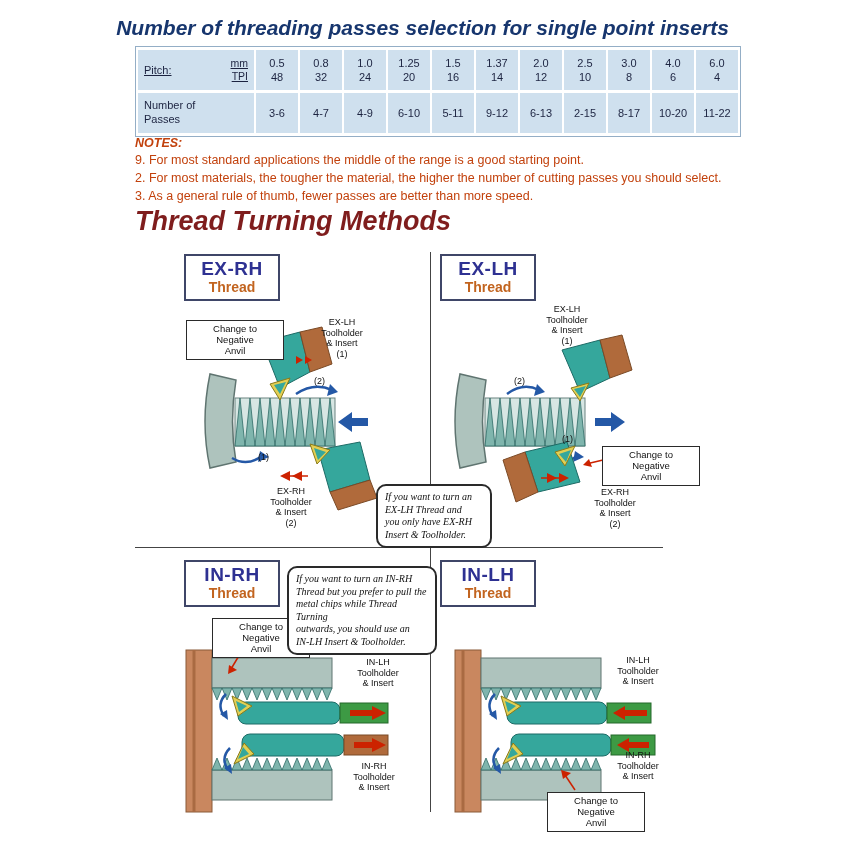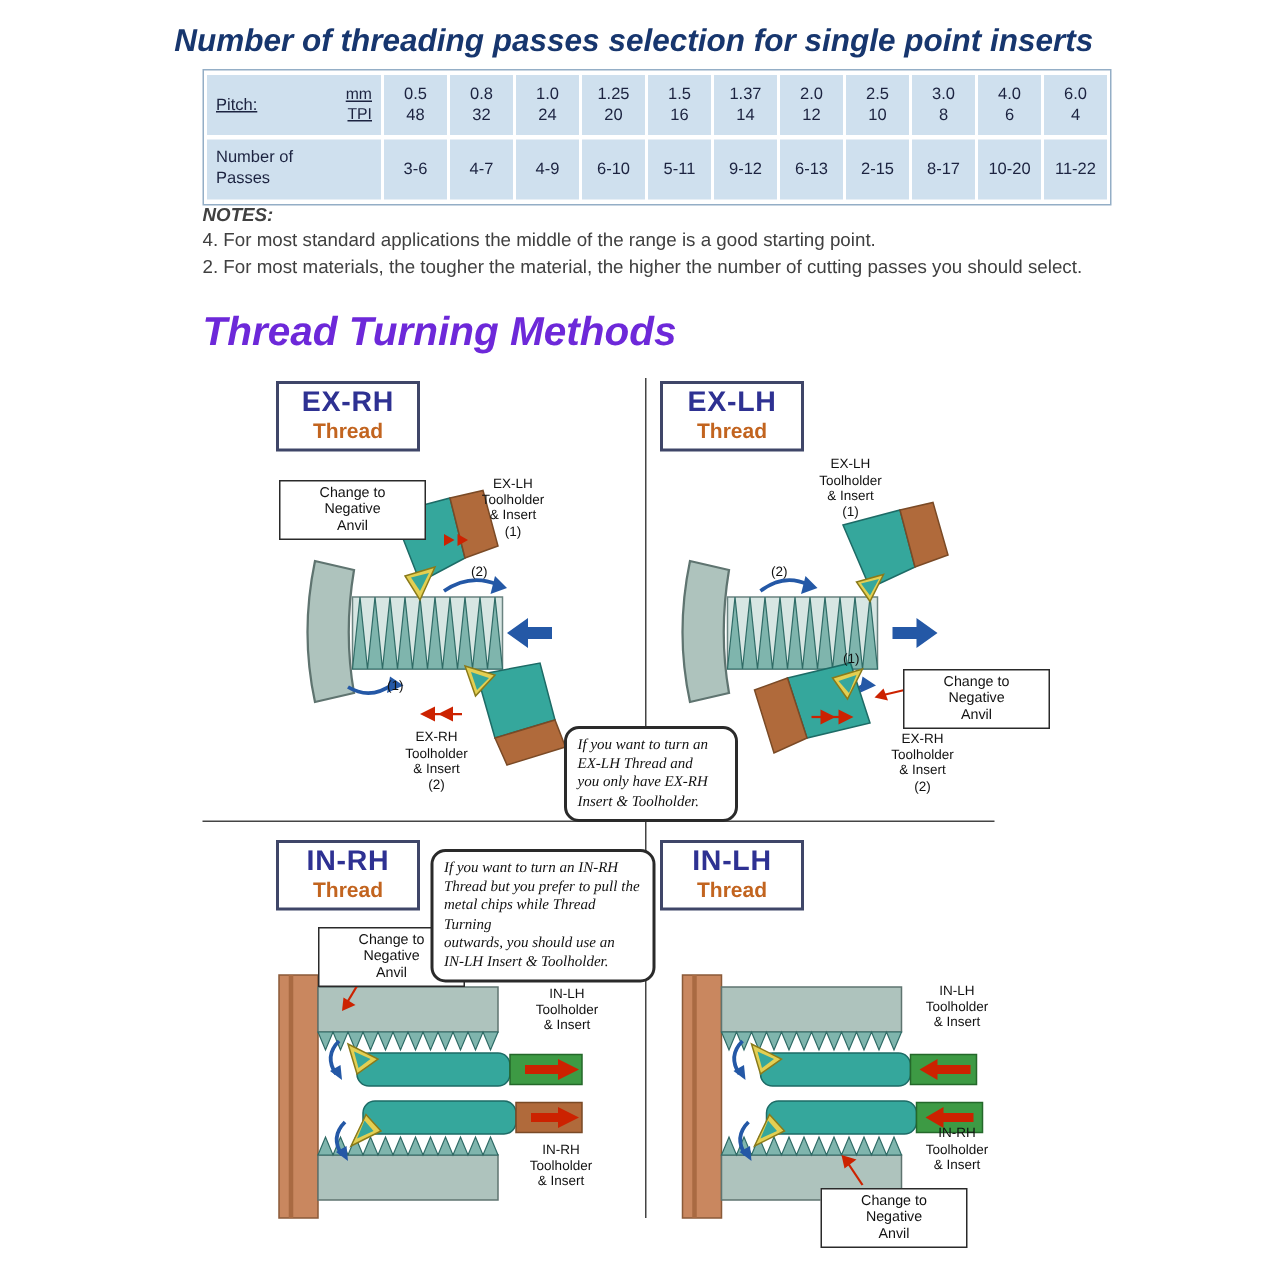--- a/index.html
+++ b/index.html
@@ -13,26 +13,26 @@
   .ptable-wrap { position:absolute; left:135px; top:46px; border:1px solid #94aec6; background:#fff; }
   .ptable { border-collapse:separate; border-spacing:2px 3px; }
   .ptable td { background:#cfe0ee; color:#1c2340; font-size:11px; vertical-align:middle; height:36px; }
   .lblcell { width:104px; padding:2px 6px; }
   .pitchrow { display:flex; justify-content:space-between; align-items:center;text-decoration:underline; }
   .units { text-align:right; white-space:pre-line; line-height:1.25; font-size:10.5px; }
   .passeslbl { white-space:pre-line; line-height:1.25; }
   .datacell { width:40px; text-align:center; white-space:pre-line; line-height:1.3; }
 
   
-  .notes { position:absolute; left:135px; top:136px; width:600px; color:#404040; }
+  .notes { position:absolute; left:135px; top:136px; width:600px; color:#c2410c; }
   .notes-h { font-weight:bold; font-style:italic; font-size:12.5px; margin-bottom:2px; }
   .note { font-size:12.5px; line-height:1.42; }
 
   .section-title { position:absolute; left:135px; top:206px; font-size:27px;
-                   font-weight:bold; font-style:italic; color:#6d28d9; }
+                   font-weight:bold; font-style:italic; color:#7f1d1d; }
 
   .vline { position:absolute; left:430px; top:252px; width:1px; height:560px; background:#444; }
   .hline { position:absolute; left:135px; top:547px; width:528px; height:1px; background:#444; }
 
   .badge { position:absolute; width:84px; border:2px solid #3f4668; background:#fff;
            text-align:center; padding:2px 4px 4px 4px; z-index:3; }
   .badge-title { font-size:19px; font-weight:bold; color:#2e3192; letter-spacing:.5px; }
   .badge-sub { font-size:14px; font-weight:bold; color:#c2641f; margin-top:-1px; }
 
   .callout { position:absolute; border:2px solid #2a2a2a; border-radius:10px; background:#fff;
@@ -104,22 +104,23 @@
         <td class="datacell">8-17</td>
         <td class="datacell">10-20</td>
         <td class="datacell">11-22</td>
       </tr>
     </tbody>
       </table>
   </div>
 
   <div class="notes">
     <div class="notes-h">NOTES:</div>
-    <div class="note">4.  For most standard applications the middle of the  range is a good starting point.</div>
+    <div class="note">9.  For most standard applications the middle of the  range is a good starting point.</div>
     <div class="note">2.  For most materials, the tougher the material, the higher the number of cutting  passes you should select.</div>
+    <div class="note">3.  As a general rule of thumb, fewer passes are better than more speed.</div>
   </div>
 
   <div class="section-title">Thread Turning Methods</div>
 
   <div class="vline"></div>
   <div class="hline"></div>
 
   <div class="badge" style="left:184px;top:254px">
     <div class="badge-title">EX-RH</div>
     <div class="badge-sub">Thread</div>

